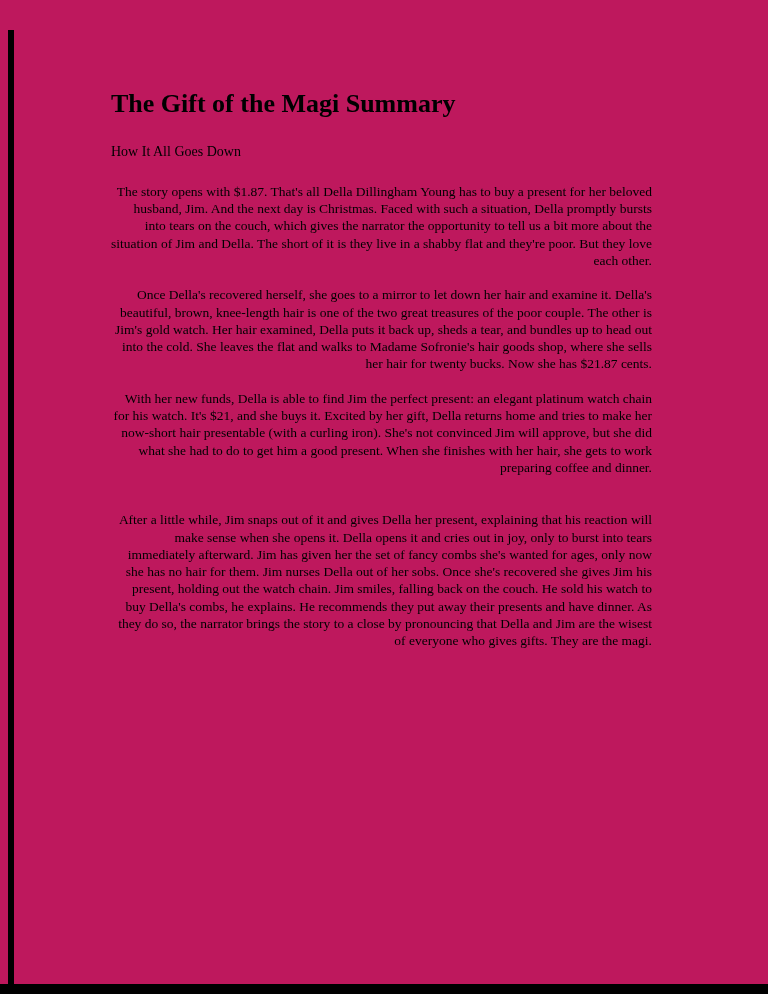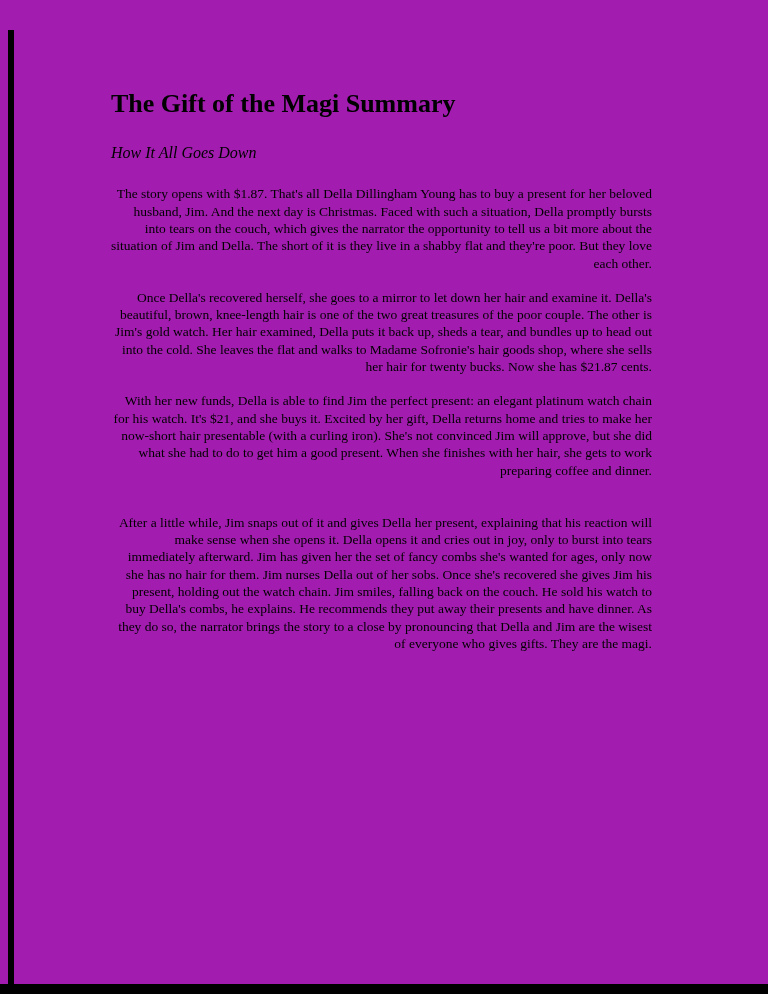--- a/index.html
+++ b/index.html
@@ -7,21 +7,21 @@
     padding: 0;
     background: #ffffff;
     width: 768px;
     height: 994px;
     overflow: hidden;
   }
   .viewport {
     position: relative;
     width: 768px;
     height: 994px;
-    background: #a21caf;
+    background: #be185d;
     font-family: "Liberation Serif", "DejaVu Serif", serif;
     color: #000000;
   }
   
   .edge-left {
     position: absolute;
     left: 8px;
     top: 30px;
     width: 6px;
     bottom: 0;
@@ -42,25 +42,24 @@
     width: 541px;
   }
   .doc-title {
     font-size: 26px;
     font-weight: bold;
     margin: 0 0 24px 0;
     line-height: 1.1;
     letter-spacing: 0px;
   }
   .doc-subtitle {
-    font-size: 16px;
+    font-size: 14px;
     font-weight: normal;
     margin: 0 0 22px 0;
     line-height: 1.3;
-    font-style: italic;
   }
   .doc-paragraph {
     font-size: 13.5px;
     line-height: 17.3px;
     margin: 0 0 17px 0;
     text-align: right;
   }
   .doc-paragraph.extra-gap {
     margin-top: 35px;
   }

